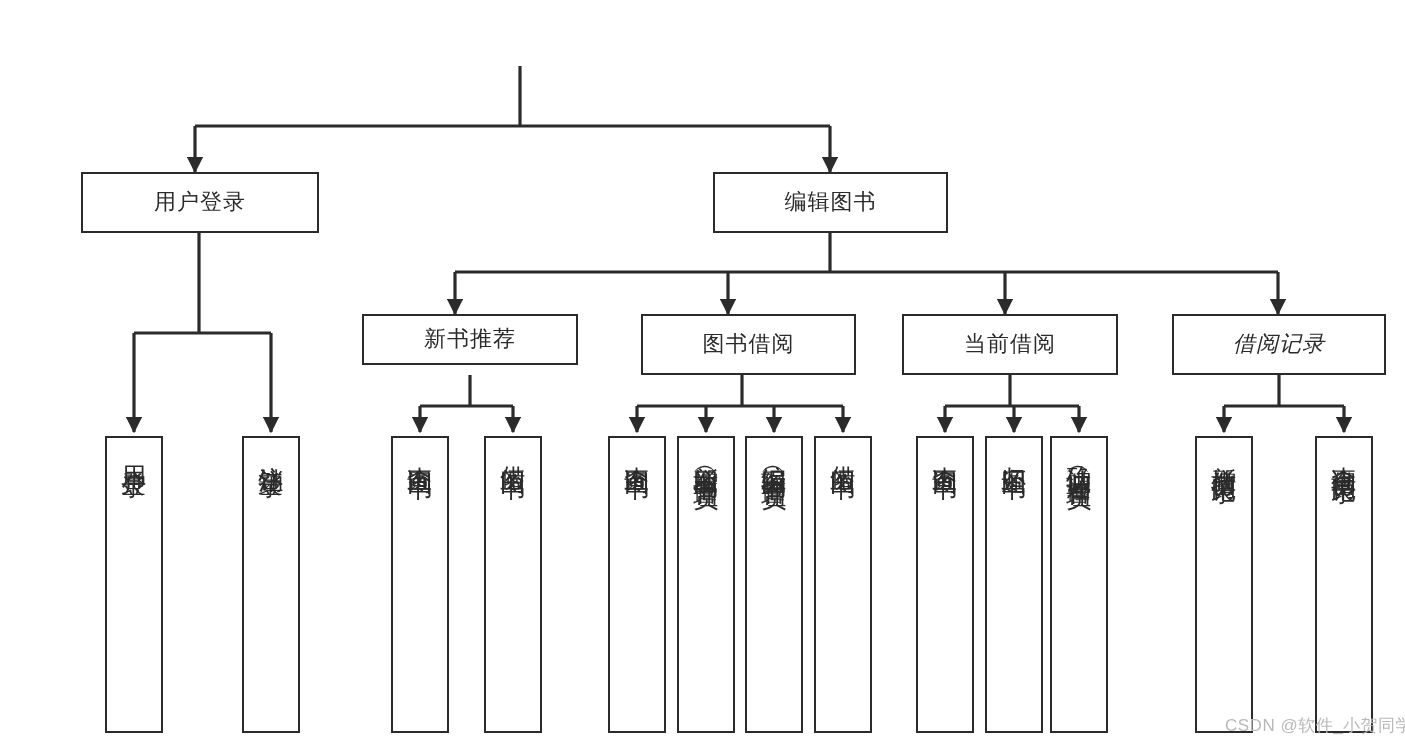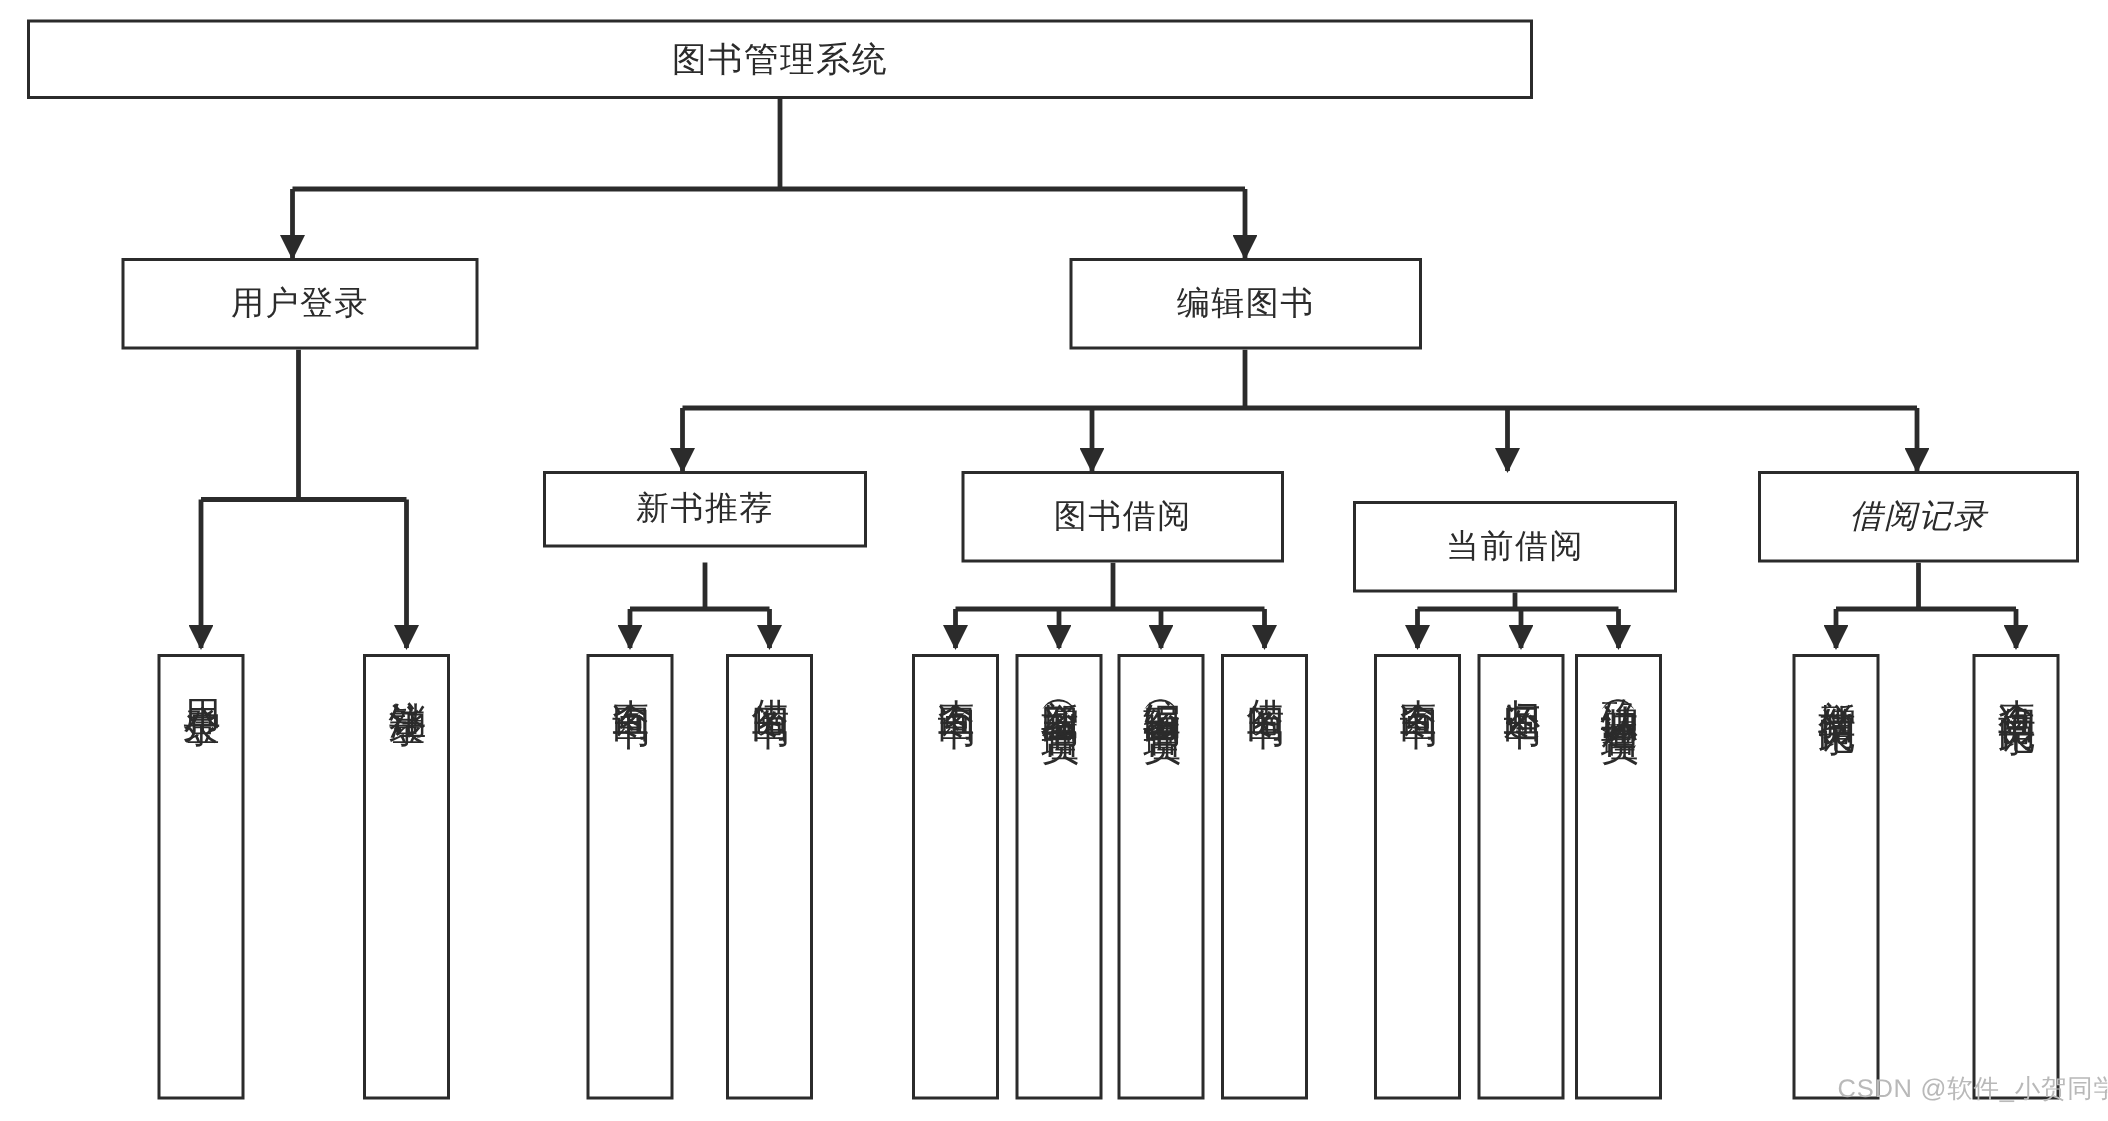--- a/index.html
+++ b/index.html
@@ -124,38 +124,35 @@
       <path d="M 1014 406 L 1014 432" marker-end="url(#arrow)"></path>
       <path d="M 1079 406 L 1079 432" marker-end="url(#arrow)"></path>
 
       <path d="M 1279 375 L 1279 406"></path>
       <path d="M 1224 406 L 1344 406"></path>
       <path d="M 1224 406 L 1224 432" marker-end="url(#arrow)"></path>
       <path d="M 1344 406 L 1344 432" marker-end="url(#arrow)"></path>
     </g>
   </svg>
 
-  <div class="node node-h node-root" style="left:18px; top:13px; width:1004px; height:53px;">
-    <span class="node-label">图书管理系统</span>
-  </div>
 
   <div class="node node-h" style="left:81px; top:172px; width:238px; height:61px;">
     <span class="node-label">用户登录</span>
   </div>
   <div class="node node-h" style="left:713px; top:172px; width:235px; height:61px;">
     <span class="node-label">编辑图书</span>
   </div>
 
   <div class="node node-h" style="left:362px; top:314px; width:216px; height:51px;">
     <span class="node-label">新书推荐</span>
   </div>
   <div class="node node-h" style="left:641px; top:314px; width:215px; height:61px;">
     <span class="node-label">图书借阅</span>
   </div>
-  <div class="node node-h" style="left:902px; top:314px; width:216px; height:61px;margin-top:20px;">
+  <div class="node node-h" style="left:902px; top:314px; width:216px; height:61px;">
     <span class="node-label">当前借阅</span>
   </div>
   <div class="node node-h" style="left:1172px; top:314px; width:214px; height:61px;font-style:italic;">
     <span class="node-label">借阅记录</span>
   </div>
 
   <div class="node node-v" style="left:105px; top:436px; width:58px; height:297px;">
     <span class="node-label">用户登录</span>
   </div>
   <div class="node node-v" style="left:242px; top:436px; width:58px; height:297px;">

